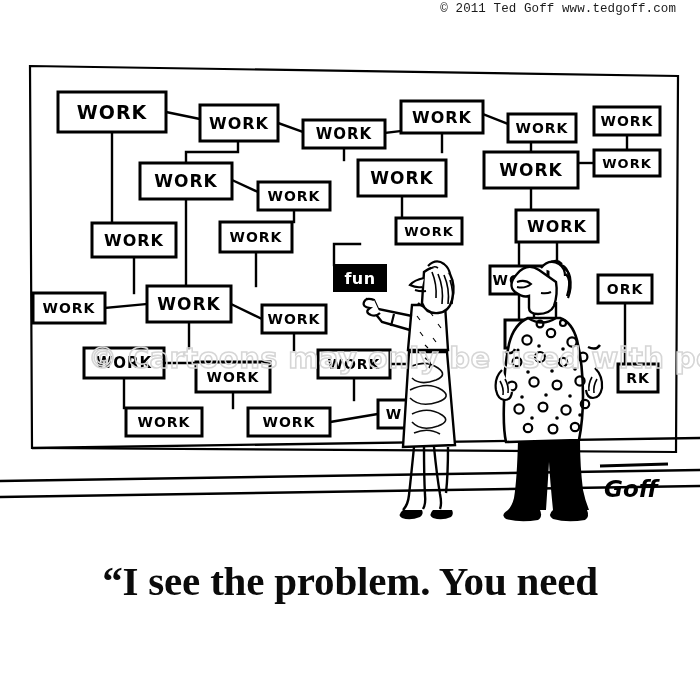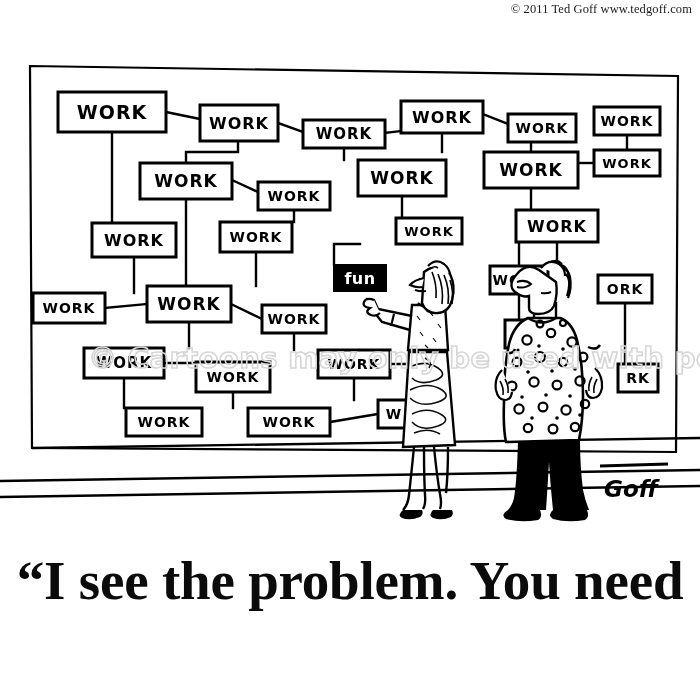--- a/index.html
+++ b/index.html
@@ -3,30 +3,30 @@
 <meta charset="utf-8">
 <title>Ted Goff Cartoon</title>
 <style>
   html,body{margin:0;padding:0;background:#ffffff;}
   body{
     width:700px;height:700px;overflow:hidden;position:relative;
     font-family:"Liberation Sans", sans-serif;color:#000;
   }
   #cartoon{position:absolute;left:0;top:0;width:700px;height:700px;}
   .copyright{
-    position:absolute;right:8px;top:2px;
-    font-family:Liberation Serif, serif;
+    position:absolute;right:24px;top:2px;
+    font-family:Liberation Mono, monospace;
     font-size:12.5px;color:#1a1a1a;letter-spacing:.1px;white-space:nowrap;
   }
   .caption{
     position:absolute;left:0;right:0;top:557px;
     text-align:center;
     font-family:"Liberation Serif", serif;
     font-weight:700;
-    font-size:55px;line-height:48px;color:#0b0b0b;
+    font-size:41px;line-height:48px;color:#0b0b0b;
     letter-spacing:-0.2px;
   }
   .caption .cline{display:block;}
   svg text{font-family:"DejaVu Sans", sans-serif;}
 </style>
 </head>
 <body>
 
 <svg id="cartoon" viewBox="0 0 700 700" xmlns="http://www.w3.org/2000/svg">
   <rect x="0" y="0" width="700" height="700" fill="#ffffff"></rect>

